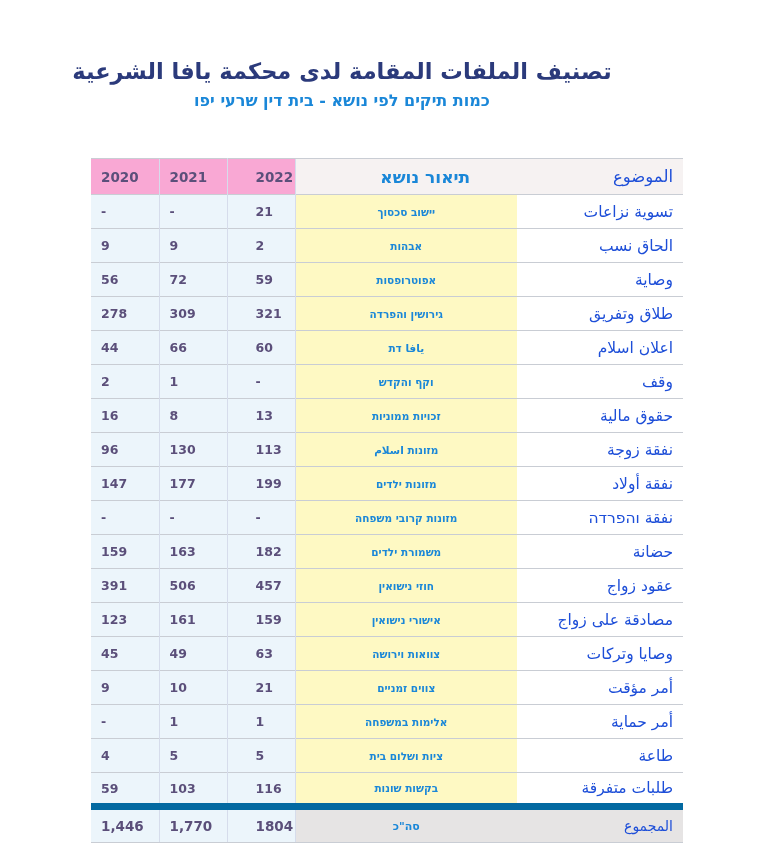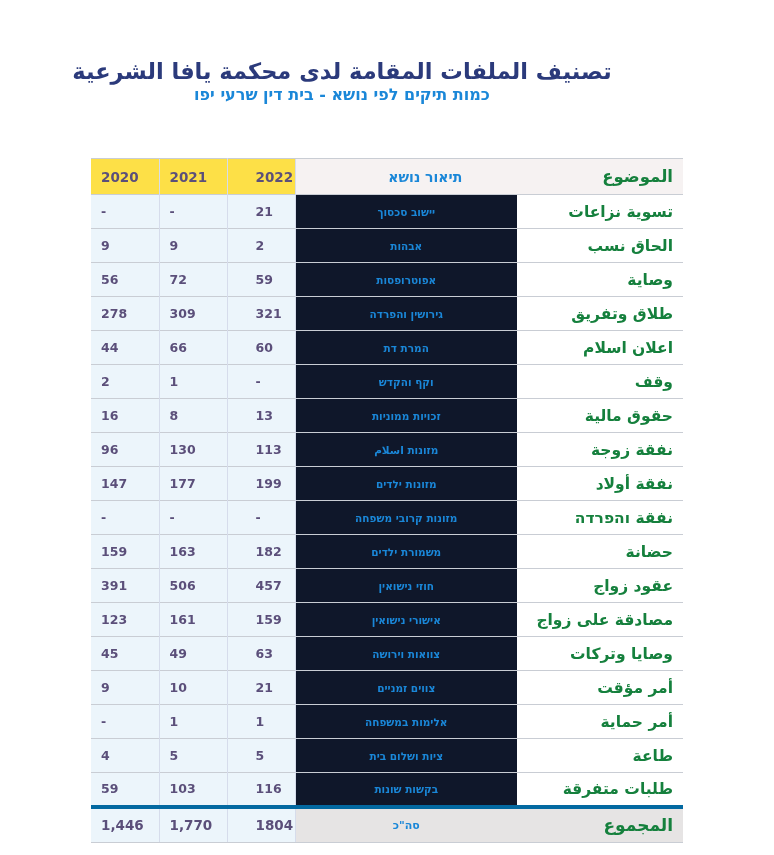--- a/index.html
+++ b/index.html
@@ -30,20 +30,21 @@
   .main-title {
     font-size: 22.5px;
     font-weight: bold;
     color: #2b3a7b;
     line-height: 1.25;
     letter-spacing: 0px;
     direction: rtl;
     white-space: nowrap;
   }
   .sub-title {
+    margin-top: 6px;
     font-size: 16px;
     font-weight: bold;
     color: #1a87d8;
     direction: rtl;
     white-space: nowrap;
   }
 
   
   .table-wrap {
     position: absolute;
@@ -70,30 +71,30 @@
     overflow: hidden;
     white-space: nowrap;
   }
   table.stats tr:last-child td {
     border-bottom: 1px solid #c9cdd4;
   }
 
   
   td.subject {
     background: #ffffff;
-    color: #15803d;
+    color: #1d4ed8;
     font-size: 15.5px;
-    font-weight: bold;
+    font-weight: normal;
     text-align: right;
     direction: rtl;
     padding-right: 0;
   }
   
   td.desc {
-    background: #0f172a;
+    background: #fef9c3;
     color: #1a87d8;
     font-size: 10.5px;
     font-weight: bold;
     text-align: center;
     direction: rtl;
   }
   
   td.num {
     background: #ecf5fb;
     color: #5b4f7a;
@@ -109,39 +110,39 @@
     border-left: 1px solid #d6dceb;
     padding-left: 28px;
   }
 
   
   tr.head td.subject,
   tr.head td.desc {
     background: #f6f2f2;
   }
   tr.head td.subject { font-size: 16.5px; }
-  tr.head td.desc    { font-size: 14px; padding-left: 48px; }
+  tr.head td.desc    { font-size: 17px; padding-left: 48px; }
   tr.head td.num {
-    background: #fde047;
+    background: #f9a8d4;
     font-size: 13.5px;
   }
   tr.head td { border-top: 1px solid #c9cdd4; height: 36px; }
 
   
   tr.total td.subject,
   tr.total td.desc {
     background: #e6e4e4;
   }
-  tr.total td.subject { font-size: 17px; }
+  tr.total td.subject { font-size: 14px; }
   tr.total td.desc    { font-size: 11px; }
   tr.total td.num {
     background: #ecf5fb;
     font-size: 13.5px;
   }
-  tr.total td { height: 36px; border-top: 4px solid #0369a1; }
+  tr.total td { height: 36px; border-top: 7px solid #0369a1; }
 </style>
 </head>
 <body>
 
 <div class="page">
 
   <div class="titles">
     <div class="main-title">تصنيف الملفات المقامة لدى محكمة يافا الشرعية</div>
     <div class="sub-title">כמות תיקים לפי נושא - בית דין שרעי יפו</div>
   </div>
@@ -186,21 +187,21 @@
           </tr>
           <tr>
             <td class="subject">طلاق وتفريق</td>
             <td class="desc">גירושין והפרדה</td>
             <td class="num first-num">321</td>
             <td class="num">309</td>
             <td class="num">278</td>
           </tr>
           <tr>
             <td class="subject">اعلان اسلام</td>
-            <td class="desc">המרת דת</td>
+            <td class="desc">يافا דת</td>
             <td class="num first-num">60</td>
             <td class="num">66</td>
             <td class="num">44</td>
           </tr>
           <tr>
             <td class="subject">وقف</td>
             <td class="desc">וקף והקדש</td>
             <td class="num first-num">-</td>
             <td class="num">1</td>
             <td class="num">2</td>

